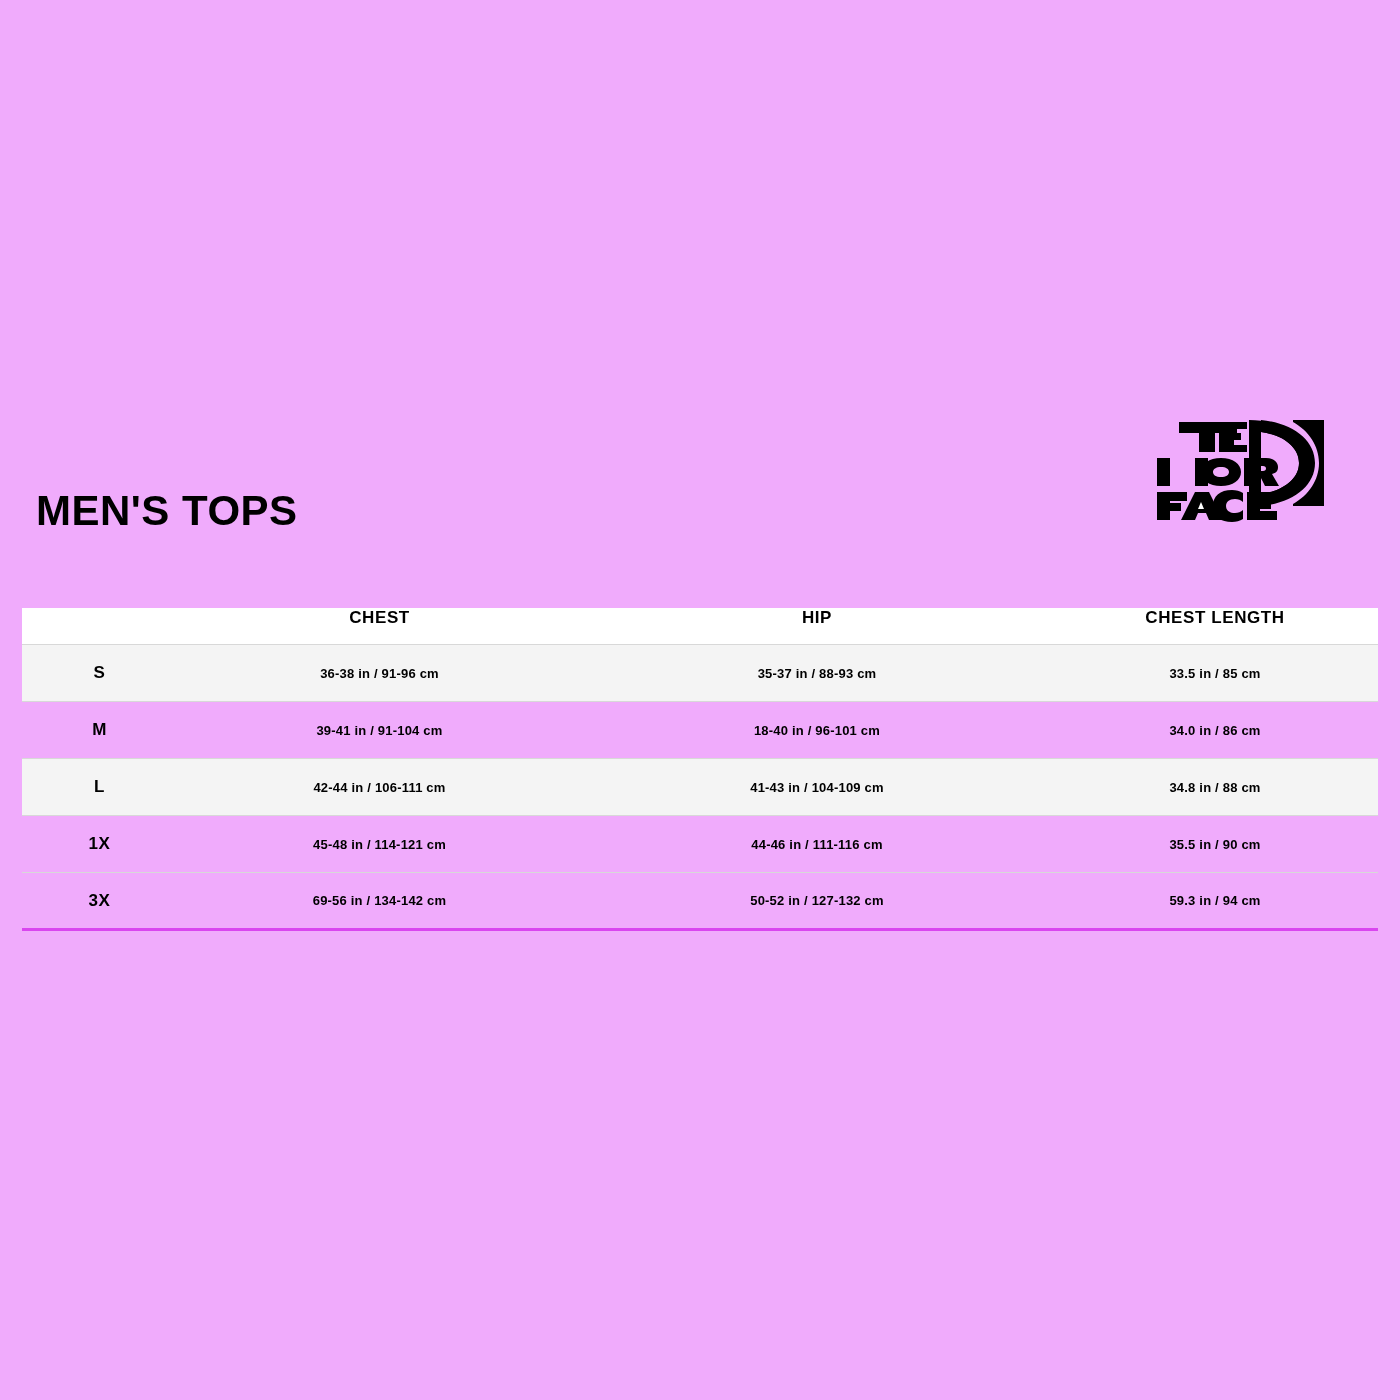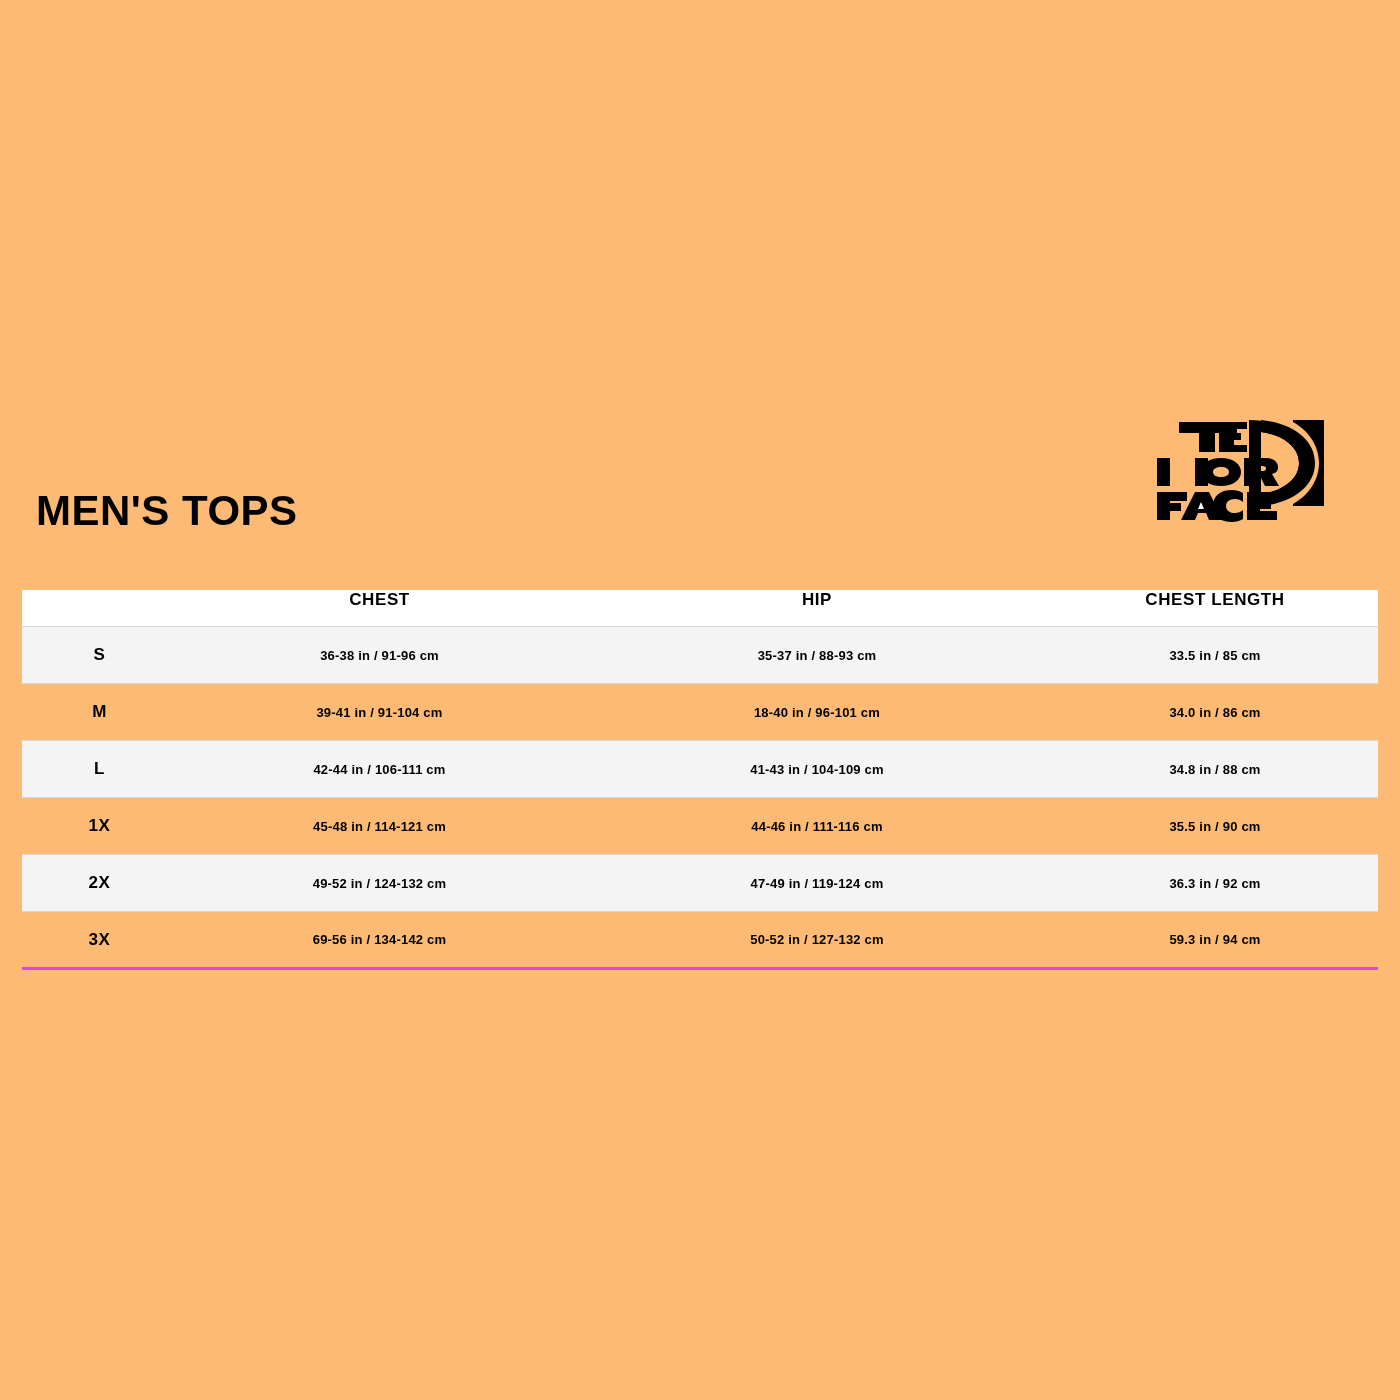--- a/index.html
+++ b/index.html
@@ -15,21 +15,21 @@
     position: relative;
     overflow: hidden;
   }
 
   .sheet {
     position: absolute;
     left: 0;
     top: 0;
     width: 1400px;
     height: 1400px;
-    background: #fdba74;
+    background: #f0abfc;
   }
 
   
   .header {
     position: absolute;
     left: 30px;
     top: 410px;
     width: 1340px;
     height: 130px;
   }
@@ -51,21 +51,21 @@
     top: 0px;
     width: 185px;
     height: 118px;
   }
   .logo svg { display: block; }
 
   
   .size-table {
     position: absolute;
     left: 22px;
-    top: 590px;
+    top: 608px;
     width: 1356px;
     border-collapse: collapse;
     table-layout: fixed;
   }
   .size-table col.c-size { width: 155px; }
   .size-table col.c-chest { width: 405px; }
   .size-table col.c-hip { width: 470px; }
   .size-table col.c-sleeve { width: 326px; }
 
   .size-table thead th {
@@ -191,26 +191,20 @@
         <td>42-44 in / 106-111 cm</td>
         <td>41-43 in / 104-109 cm</td>
         <td>34.8 in / 88 cm</td>
       </tr>
       <tr>
         <td class="size-cell">1X</td>
         <td>45-48 in / 114-121 cm</td>
         <td>44-46 in / 111-116 cm</td>
         <td>35.5 in / 90 cm</td>
       </tr>
-      <tr class="alt">
-        <td class="size-cell">2X</td>
-        <td>49-52 in / 124-132 cm</td>
-        <td>47-49 in / 119-124 cm</td>
-        <td>36.3 in / 92 cm</td>
-      </tr>
       <tr>
         <td class="size-cell">3X</td>
         <td>69-56 in / 134-142 cm</td>
         <td>50-52 in / 127-132 cm</td>
         <td>59.3 in / 94 cm</td>
       </tr>
     </tbody>
   </table>
 
 </div>

